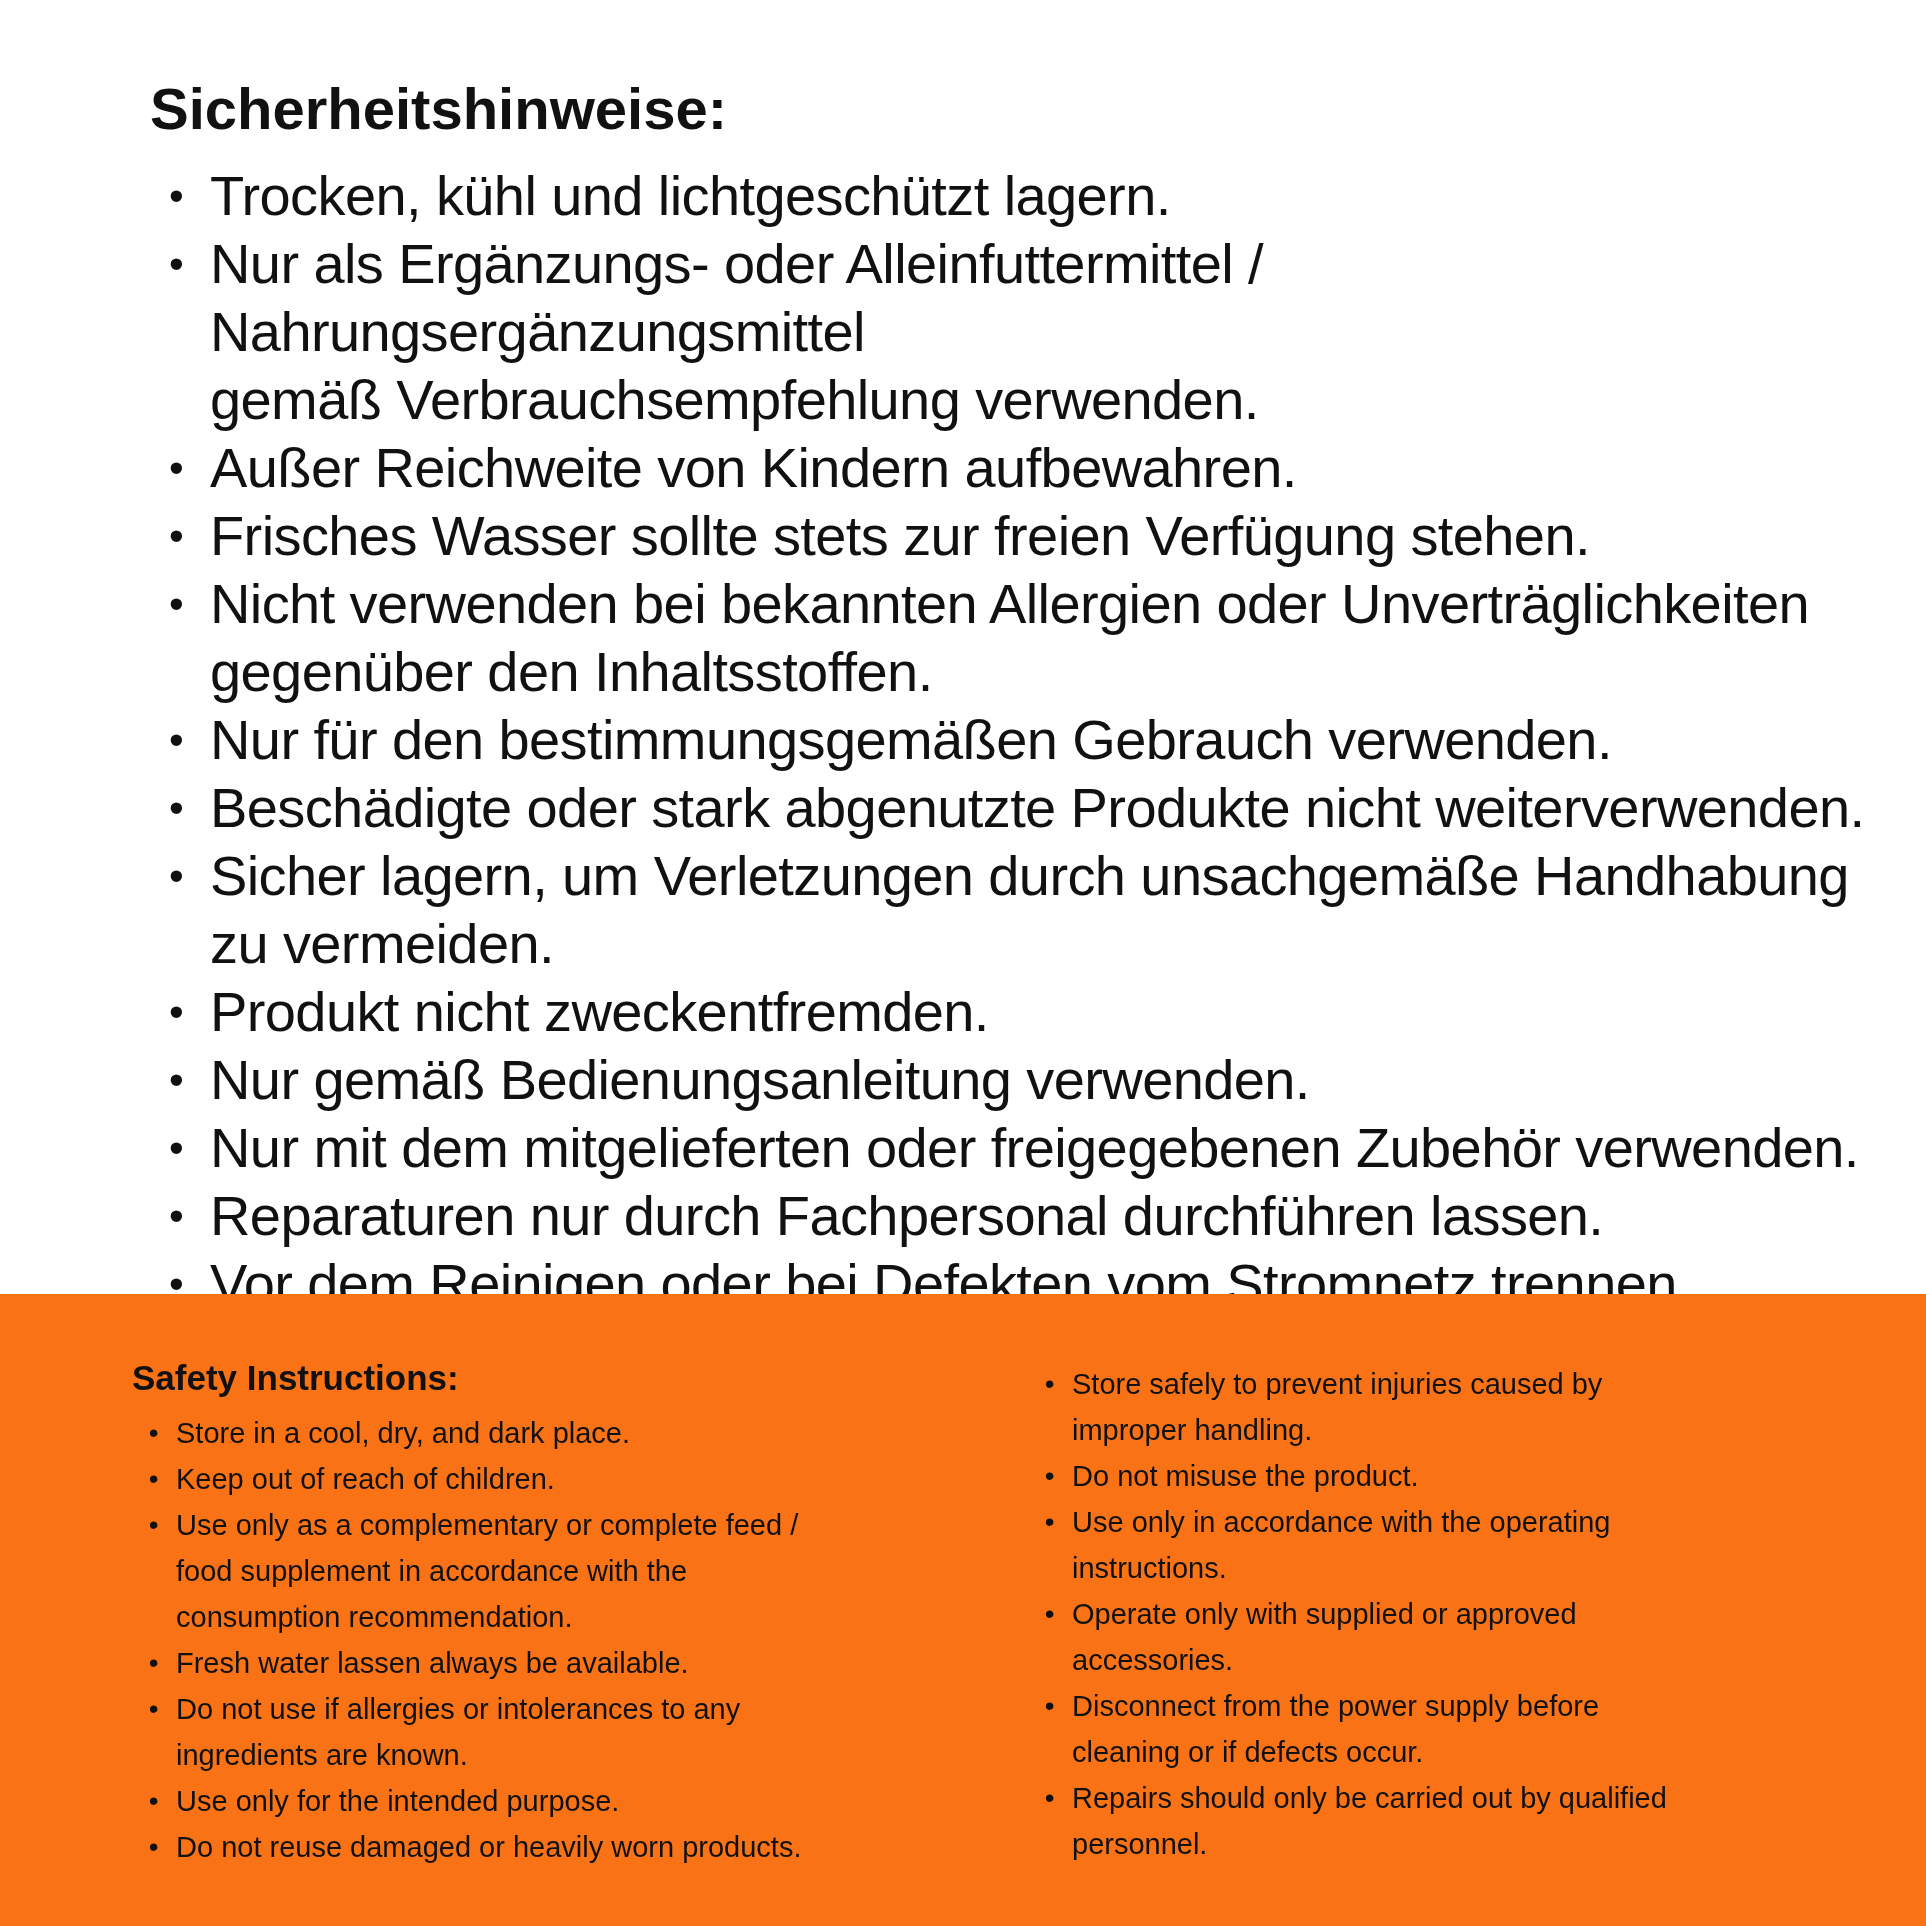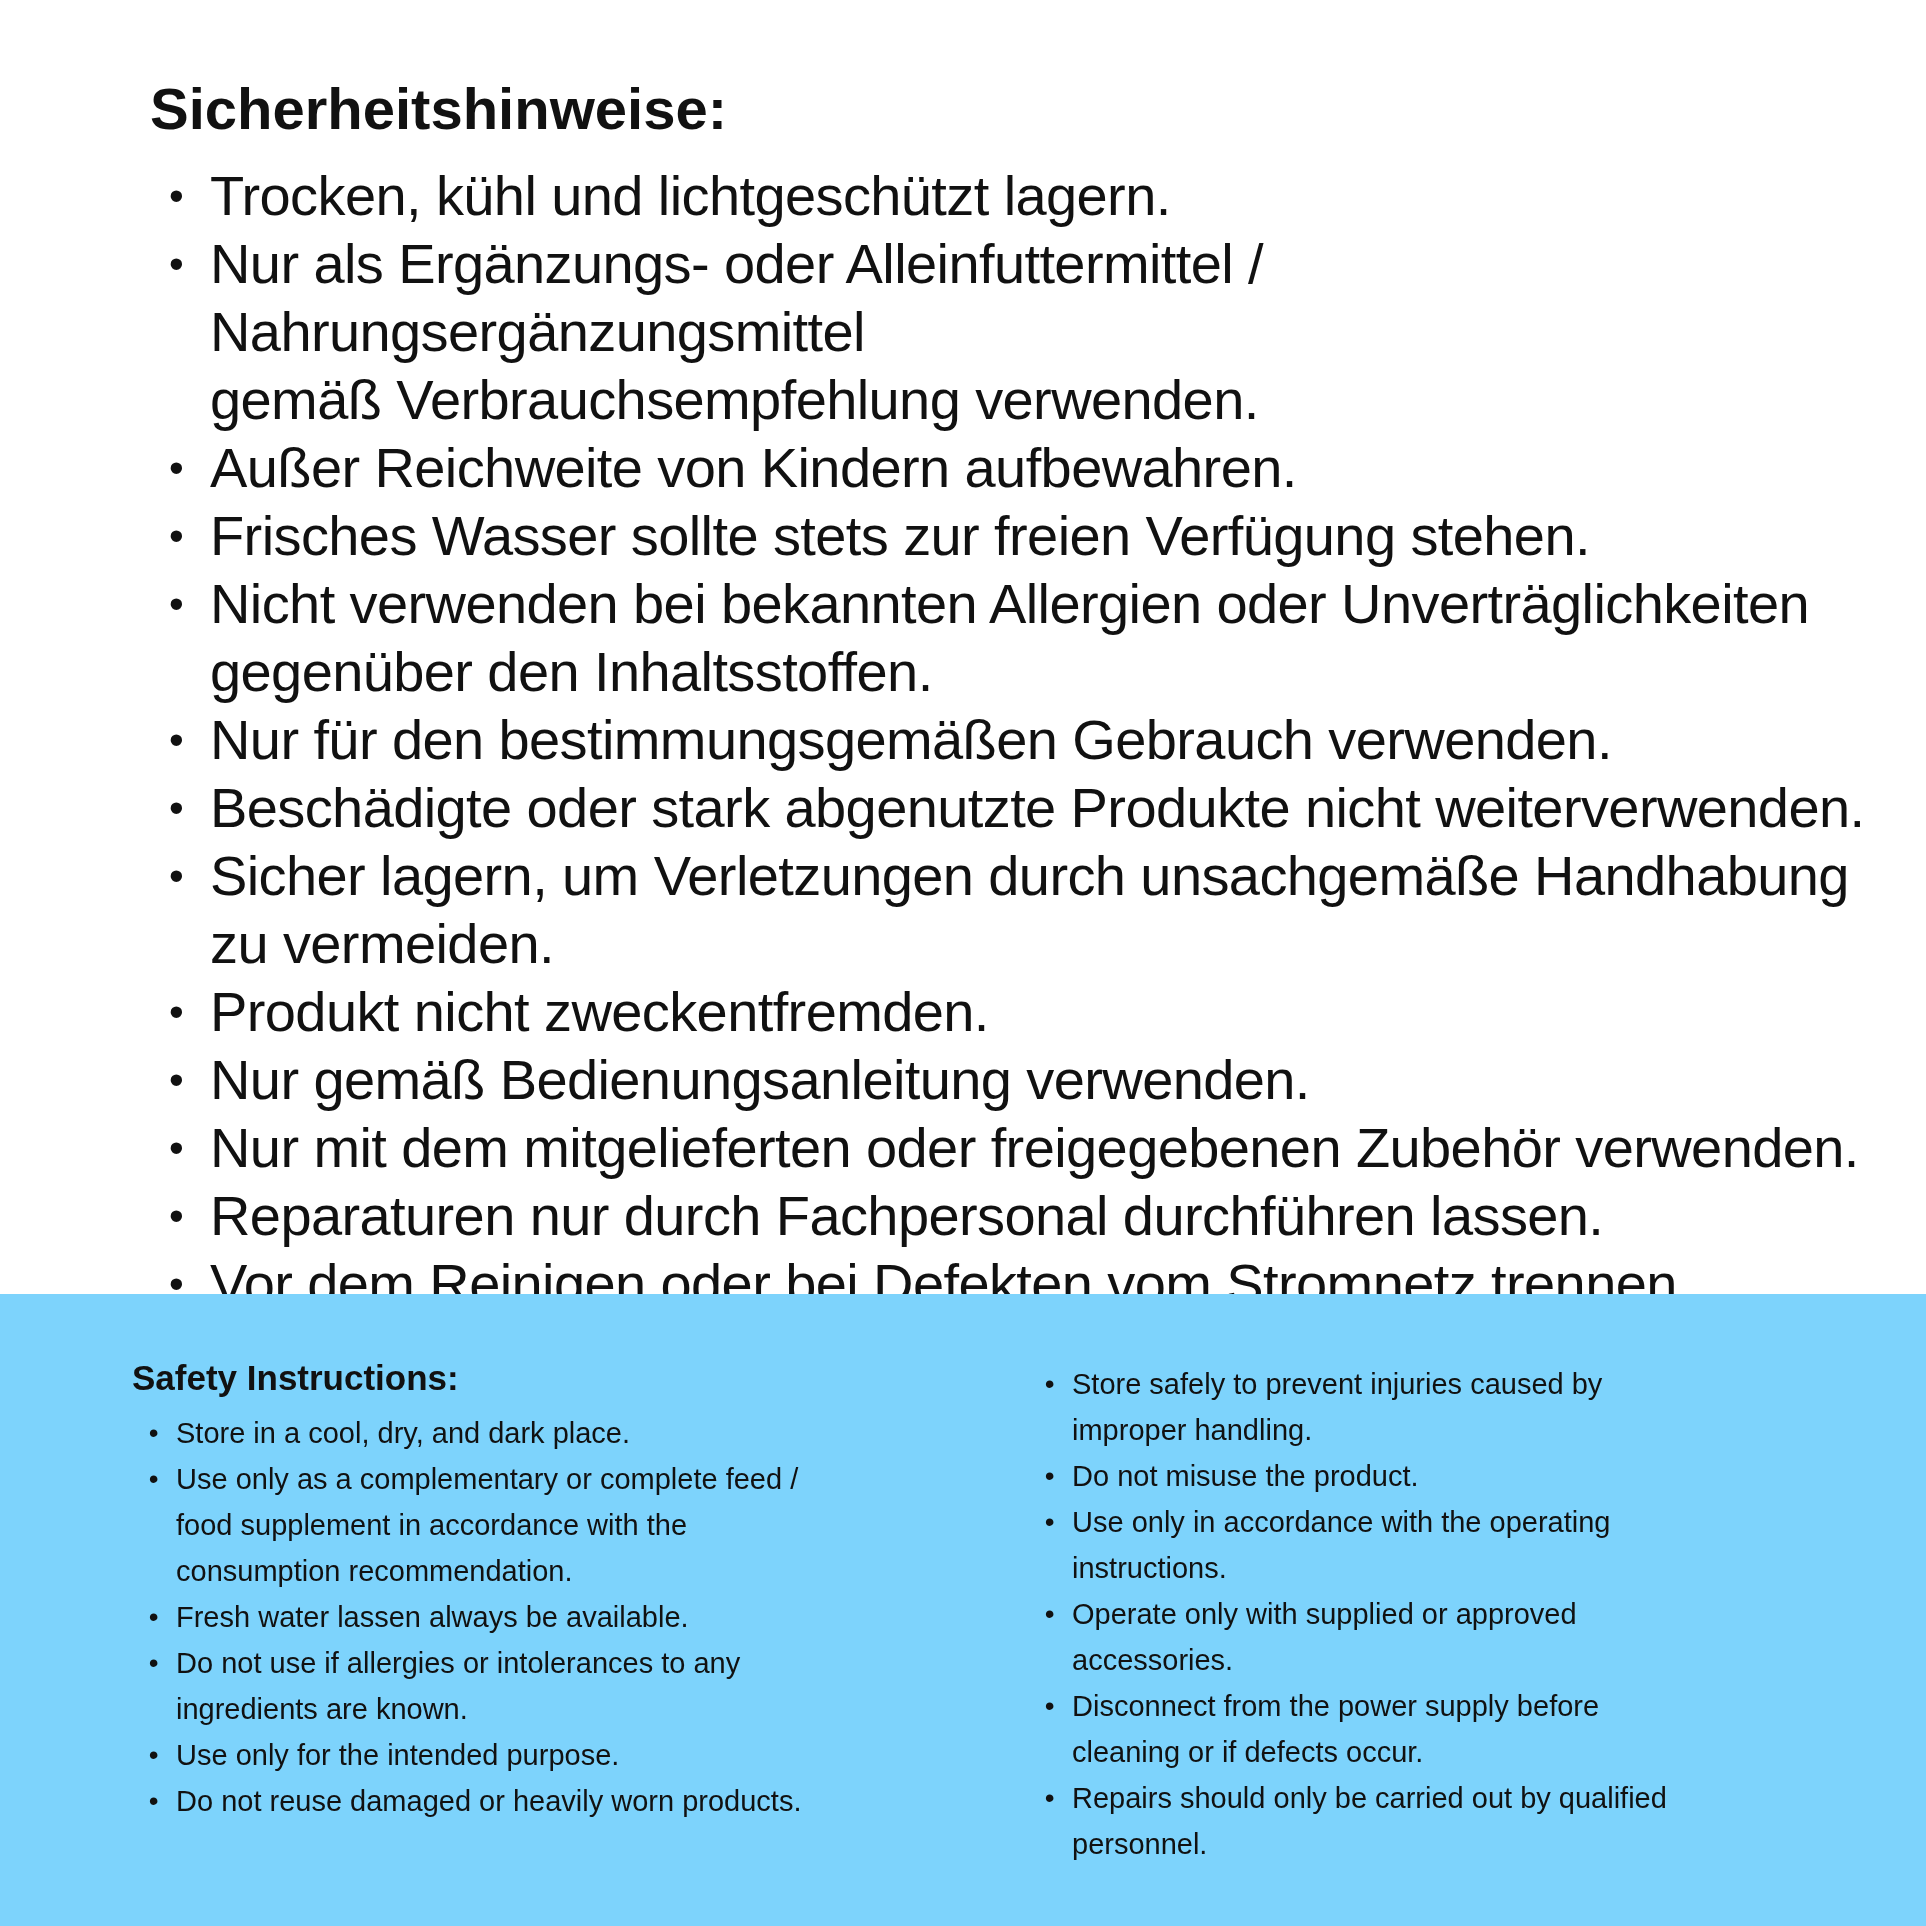--- a/index.html
+++ b/index.html
@@ -122,25 +122,26 @@
         <li>Beschädigte oder stark abgenutzte Produkte nicht weiterverwenden.</li>
         <li>Sicher lagern, um Verletzungen durch unsachgemäße Handhabung<br>zu vermeiden.</li>
         <li>Produkt nicht zweckentfremden.</li>
         <li>Nur gemäß Bedienungsanleitung verwenden.</li>
         <li>Nur mit dem mitgelieferten oder freigegebenen Zubehör verwenden.</li>
         <li>Reparaturen nur durch Fachpersonal durchführen lassen.</li>
         <li>Vor dem Reinigen oder bei Defekten vom Stromnetz trennen.</li>
       </ul>
   </section>
 
-  <section class="en-panel" style="background-color: #7dd3fc;">
+  <section class="en-panel" style="background-color: #f97316;">
     <div class="en-col-left">
       <h2 class="en-title">Safety Instructions:</h2>
       <ul class="en-list">
           <li>Store in a cool, dry, and dark place.</li>
+          <li>Keep out of reach of children.</li>
           <li>Use only as a complementary or complete feed /<br>food supplement in accordance with the<br>consumption recommendation.</li>
           <li>Fresh water lassen always be available.</li>
           <li>Do not use if allergies or intolerances to any<br>ingredients are known.</li>
           <li>Use only for the intended purpose.</li>
           <li>Do not reuse damaged or heavily worn products.</li>
         </ul>
     </div>
     <div class="en-col-right">
       <ul class="en-list">
           <li>Store safely to prevent injuries caused by<br>improper handling.</li>

